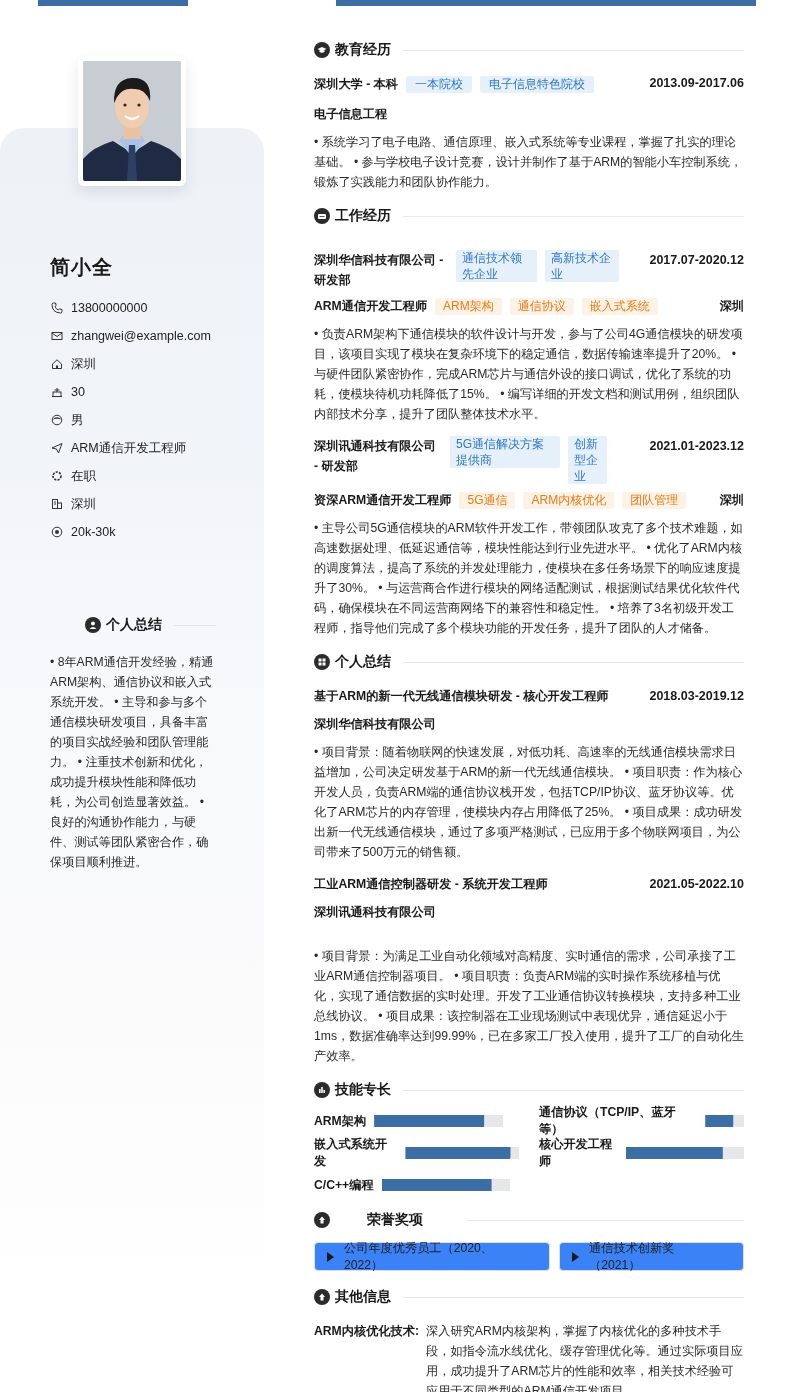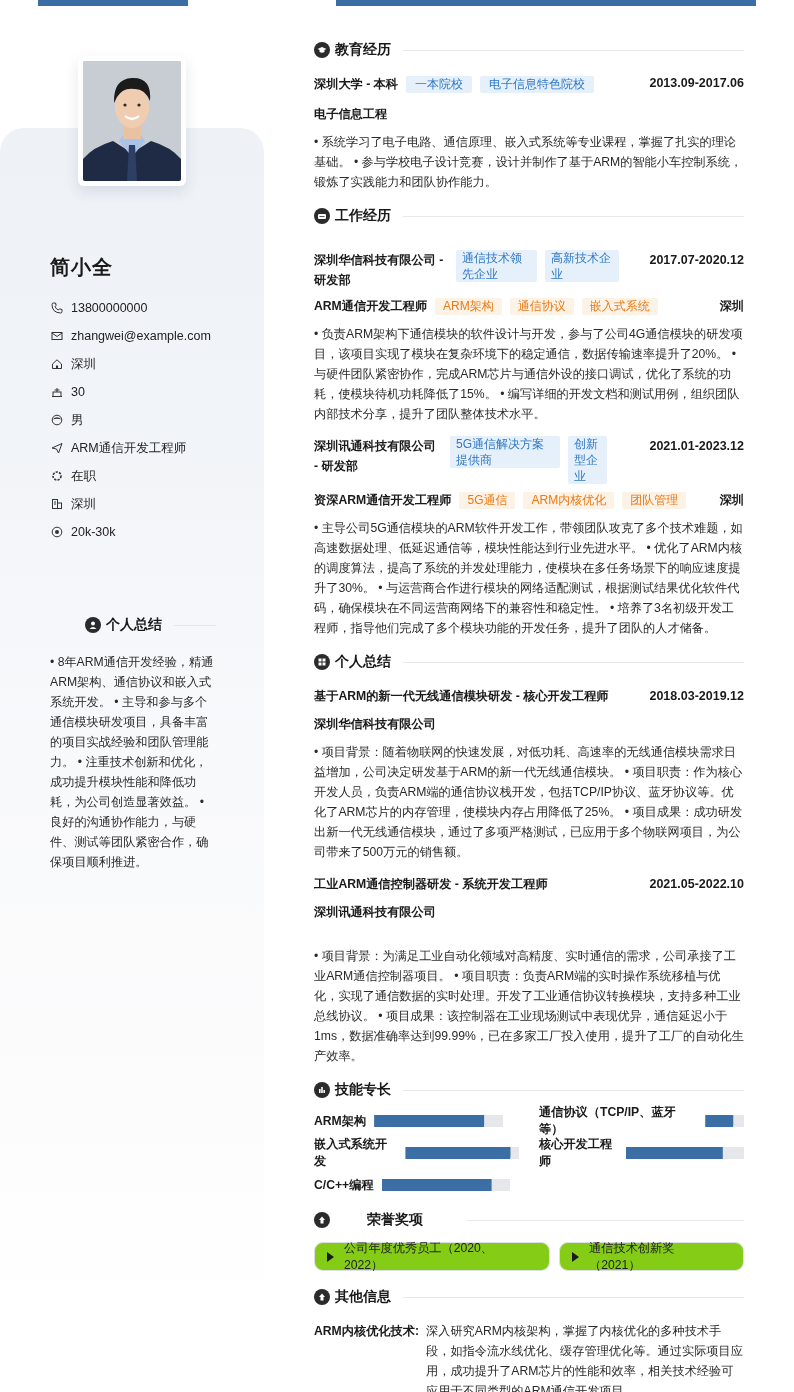--- a/index.html
+++ b/index.html
@@ -51,21 +51,21 @@
   .tag-orange { background: #fdf2e6; color: #ea7a15; font-size: 12px; padding: 0 8px; line-height: 17px; border-radius: 2px; margin-left: 8px; white-space: nowrap; }
   .desc { font-size: 12.2px; line-height: 20px; color: #2a2a2a; }
 
   .skills { display: grid; grid-template-columns: 1fr 1fr; column-gap: 20px; row-gap: 14px; margin-top: 10px; }
   .skill { display: flex; align-items: center; font-size: 12.2px; font-weight: bold; color: #1a1a1a; height: 18px; }
   .skill .bar { height: 12px; background: #e5e7eb; margin-left: 8px; position: relative; }
   .skill .bar .fill { position: absolute; left: 0; top: 0; height: 12px; background: #3b6ea5; clip-path: polygon(0 0, 100% 0, calc(100% + 0px) 100%, 0 100%); }
   .skill .bar .fill::after { content: ""; position: absolute; right: -5px; top: 0; width: 0; height: 0; border-top: 12px solid #3b6ea5; border-right: 5px solid transparent; }
 
   .awards { display: flex; gap: 9px; margin-top: 10px; }
-  .award { display: flex; align-items: center; height: 29px; border: 1px solid #dcdfe4; border-radius: 9px; padding: 0 18px 0 12px; font-size: 12.2px; color: #222; background: #84cc16; }
+  .award { display: flex; align-items: center; height: 29px; border: 1px solid #dcdfe4; border-radius: 4px; padding: 0 18px 0 12px; font-size: 12.2px; color: #222; background: #3b82f6; }
   .award .tri { width: 0; height: 0; border-top: 5px solid transparent; border-bottom: 5px solid transparent; border-left: 7px solid #1a1a1a; margin-right: 10px; }
 
   .other { display: flex; margin-top: 12px; font-size: 12.2px; line-height: 20px; }
   .other .label { font-weight: bold; color: #1a1a1a; white-space: nowrap; width: 112px; }
   .other .val { color: #2a2a2a; flex: 1; }
 </style>
 </head>
 <body>
 
 <div class="topbar left"></div>

